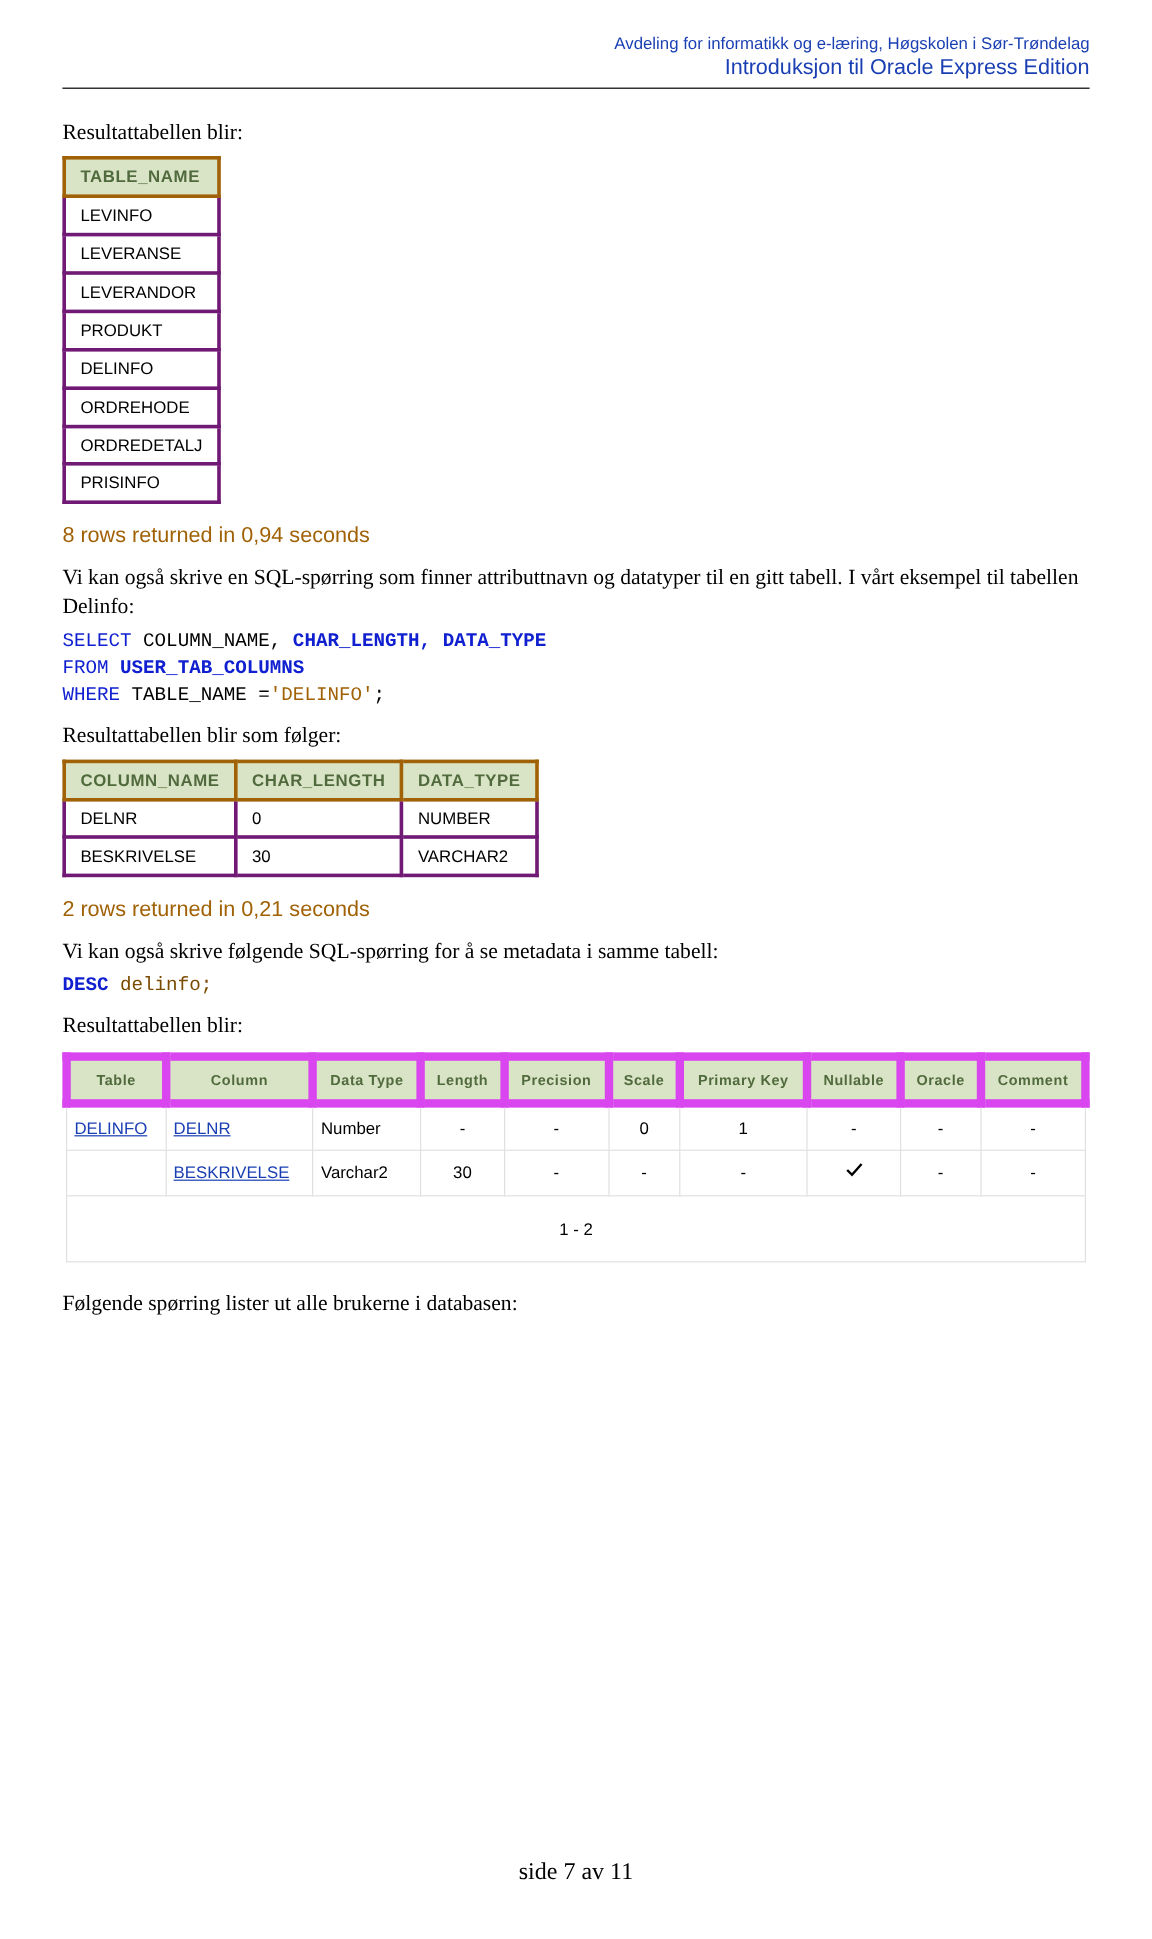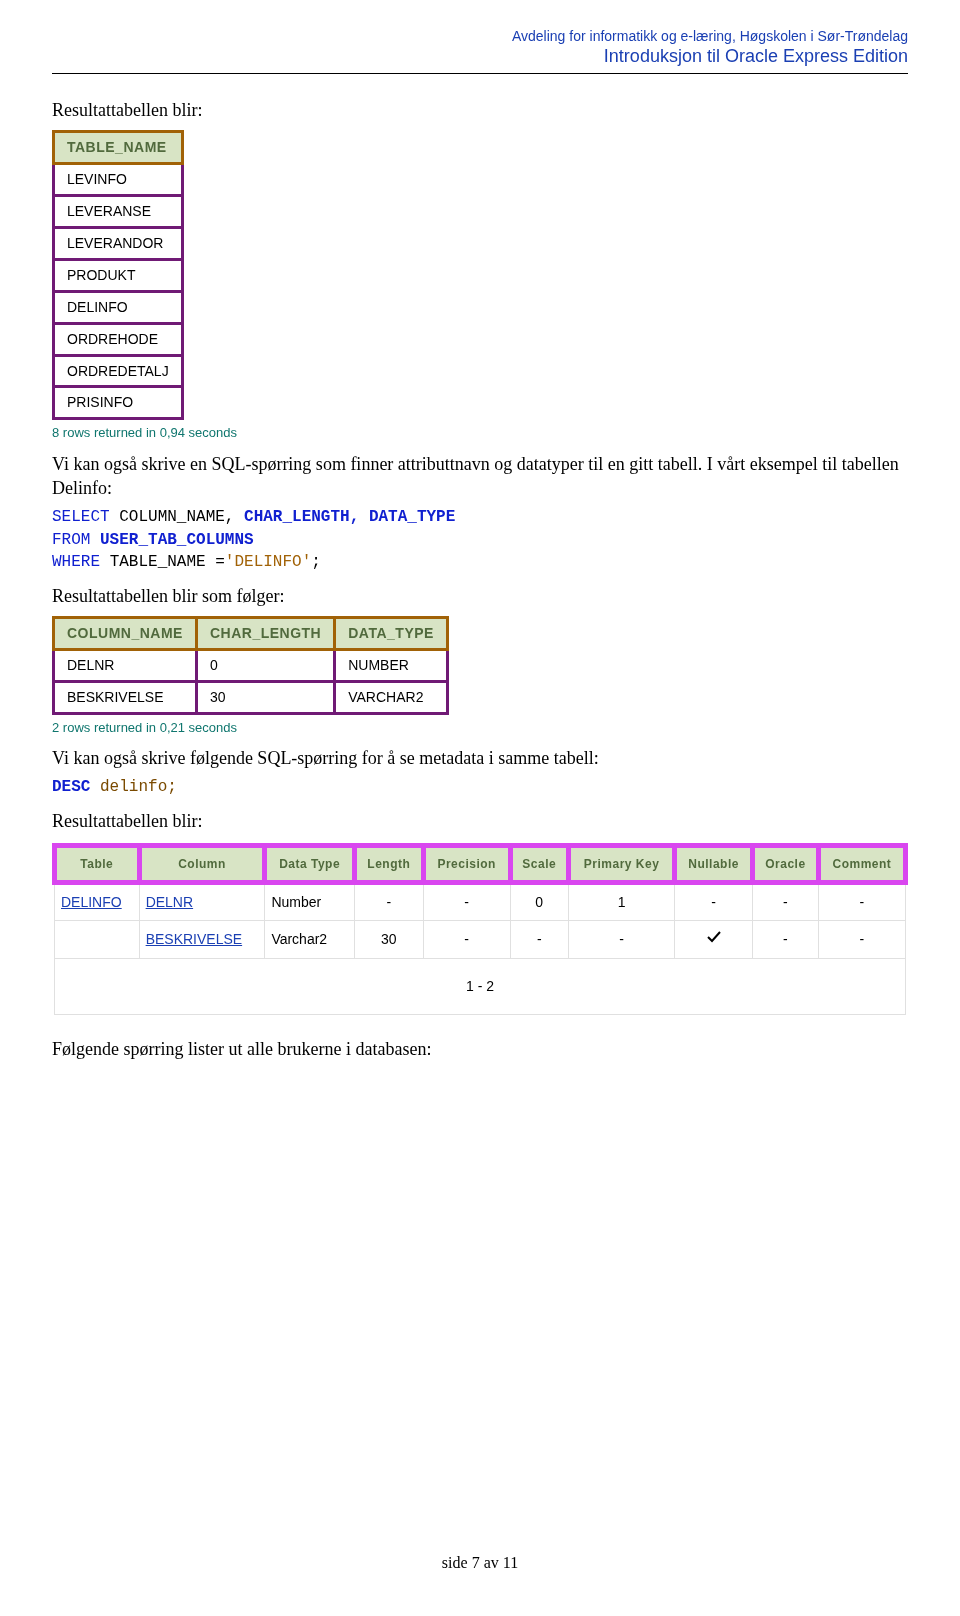--- a/index.html
+++ b/index.html
@@ -11,28 +11,28 @@
   .body{font-size:18px;line-height:1.35}
   .para{margin:10px 0 6px 0}
   .monospace{font-family:"Courier New",Courier,monospace;font-size:16px;line-height:1.4;white-space:pre}
   .kw{color:#1020d0}
   .obj{color:#1020d0;font-weight:bold}
   .str{color:#a16207}
   .misc{color:#7a4a00}
   table.sql{border-collapse:collapse;margin-top:8px;font-family:Arial,Helvetica,sans-serif;font-size:14px}
   table.sql th{background:#d8e4c5;color:#516a3d;font-weight:bold;text-align:left;padding:5px 12px;border:3px solid #a16207;letter-spacing:0.5px}
   table.sql td{padding:5px 12px;border:3px solid #701a75;background:#fff}
-  .footnote{font-family:Arial,Helvetica,sans-serif;font-size:13px;color:#0f766e;margin-top:4px}
+  .footnote{font-family:Arial,Helvetica,sans-serif;font-size:18px;color:#a16207;margin-top:14px}
   table.desc{border-collapse:collapse;width:100%;font-family:Arial,Helvetica,sans-serif;font-size:14px;margin-top:10px}
-  table.desc th{background:#d8e4c5;color:#516a3d;font-weight:bold;padding:8px 6px;border:5px solid #d946ef;letter-spacing:0.5px;font-size:12px}
+  table.desc th{background:#d8e4c5;color:#516a3d;font-weight:bold;padding:8px 6px;border:7px solid #d946ef;letter-spacing:0.5px;font-size:12px}
   table.desc td{padding:8px 6px;border:1px solid #e0e0e0;text-align:left;font-size:14px}
   table.desc td.ctr{text-align:center}
   a.link{color:#1a3fb3;text-decoration:underline}
   .check{display:inline-block;vertical-align:middle}
-  .pagefoot{position:absolute;left:0;right:0;bottom:44px;text-align:center;font-size:16px;font-family:"Times New Roman",Times,serif}
+  .pagefoot{position:absolute;left:0;right:0;bottom:44px;text-align:center;font-size:20px;font-family:"Times New Roman",Times,serif}
 </style>
 </head>
 <body>
 
 <div class="page">
 
   <div class="hdr">
     <div class="hdr-line1">Avdeling for informatikk og e-læring, Høgskolen i Sør-Trøndelag</div>
     <div class="hdr-line2">Introduksjon til Oracle Express Edition</div>
   </div>

